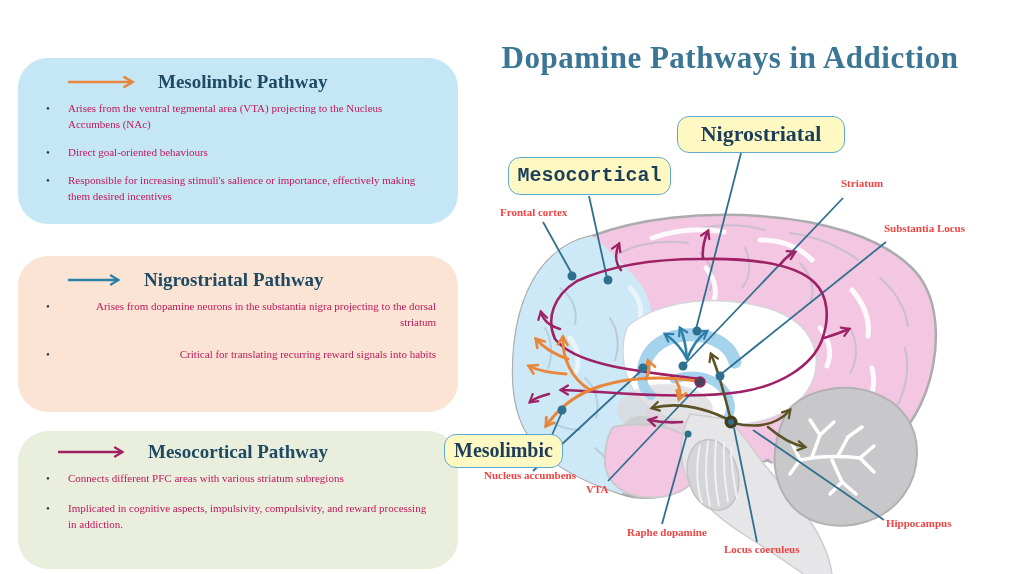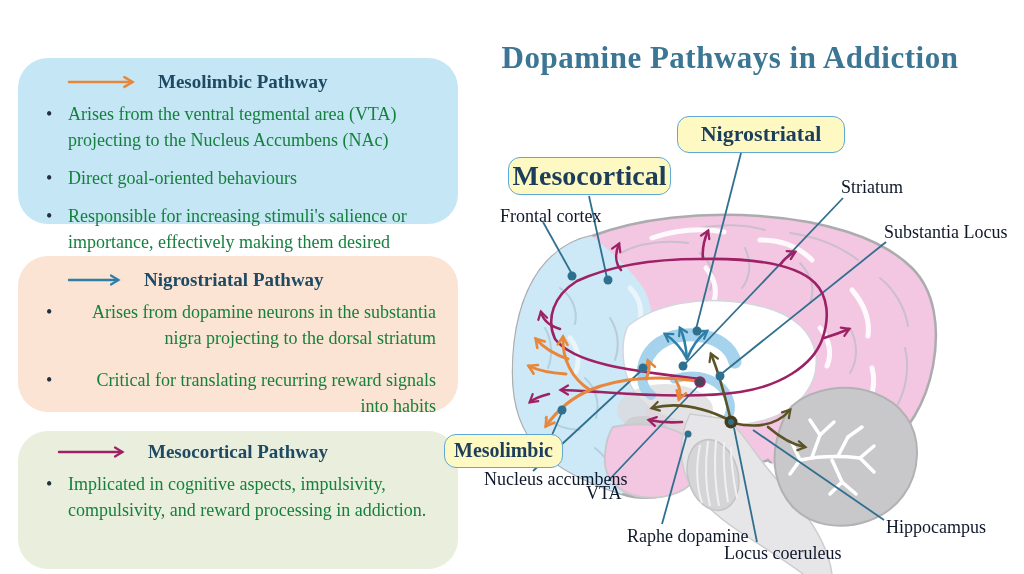--- a/index.html
+++ b/index.html
@@ -12,33 +12,33 @@
   .ibox{position:absolute;left:18px;width:440px;border-radius:30px;box-sizing:border-box;
         padding:13px 22px 8px 20px;}
   .ibox.b1{top:30px;height:166px;background:#c5e6f5;}
   .ibox.b2{top:228px;height:156px;background:#fbe4d3;text-align:right;}
   .ibox.b3{top:403px;height:138px;background:#e9efdc;padding-top:10px;}
   .ibox header{display:flex;align-items:center;gap:14px;margin:0 0 8px 28px;}
   .ibox.b3 header{margin-left:18px;}
   .ibox h2{margin:0;font-size:19px;font-weight:bold;color:#1e4a63;}
   .ibox ul{margin:0;padding:0;list-style:none;}
   .ibox li{position:relative;padding-left:30px;margin-bottom:12px;
-           font-size:18px;line-height:1.45;color:#15803d;}
+           font-size:11px;line-height:1.45;color:#be185d;}
   .ibox.b2 li{padding-left:38px;margin-bottom:16px;}
   .ibox.b3 li{padding-left:30px;margin-bottom:14px;}
   .ibox li::before{content:"\2022";position:absolute;left:8px;top:0;color:#22313f;}
   .harrow{flex:0 0 auto;}
   
   .tag{position:absolute;background:#fef9c3;border:1.6px solid #5fa8d4;border-radius:12px;
        color:#1c3e5a;font-weight:bold;text-align:center;box-sizing:border-box;}
   .tag.nigro{left:677px;top:88px;width:168px;height:37px;font-size:22px;line-height:34px;}
-  .tag.meso {left:508px;top:129px;width:163px;height:38px;font-size:28px;line-height:35px;}
+  .tag.meso {left:508px;top:129px;width:163px;height:38px;font-size:20px;line-height:35px;font-family:Liberation Mono, monospace;}
   .tag.limbic{left:444px;top:406px;width:119px;height:34px;font-size:20px;line-height:31px;}
   
-  .rlabel{position:absolute;color:#0f172a;font-weight:normal;font-size:18px;white-space:nowrap;}
+  .rlabel{position:absolute;color:#ef4444;font-weight:bold;font-size:11px;white-space:nowrap;}
 </style>
 </head>
 <body>
 
 <div class="stage">
 
   <svg class="layer" viewBox="0 0 1024 574">
     <defs>
       <marker id="arr-o" viewBox="0 0 12 12" refX="9" refY="6" markerWidth="13" markerHeight="13" orient="auto" markerUnits="userSpaceOnUse">
         <path d="M2,1.5 L9.5,6 L2,10.5" fill="none" stroke="#e8873b" stroke-width="2.4" stroke-linecap="round"></path>
@@ -254,20 +254,21 @@
   </section>
 
   <section class="ibox b3">
     <header>
       <svg class="harrow" width="78" height="16" viewBox="0 0 78 16">
         <path d="M3,8 L66,8" fill="none" stroke="#9e2165" stroke-width="2.4" stroke-linecap="round" marker-end="url(#arr-m)"></path>
       </svg>
       <h2>Mesocortical Pathway</h2>
     </header>
     <ul>
+        <li>Connects different PFC areas with various striatum subregions</li>
         <li>Implicated in cognitive aspects, impulsivity, compulsivity, and reward processing in addiction.</li>
       </ul>
   </section>
 
   <div class="tag nigro">Nigrostriatal</div>
   <div class="tag meso">Mesocortical</div>
   <div class="tag limbic">Mesolimbic</div>
 
   <div class="rlabel" style="left:500px;top:178px;">Frontal cortex</div>
   <div class="rlabel" style="left:841px;top:149px;">Striatum</div>

